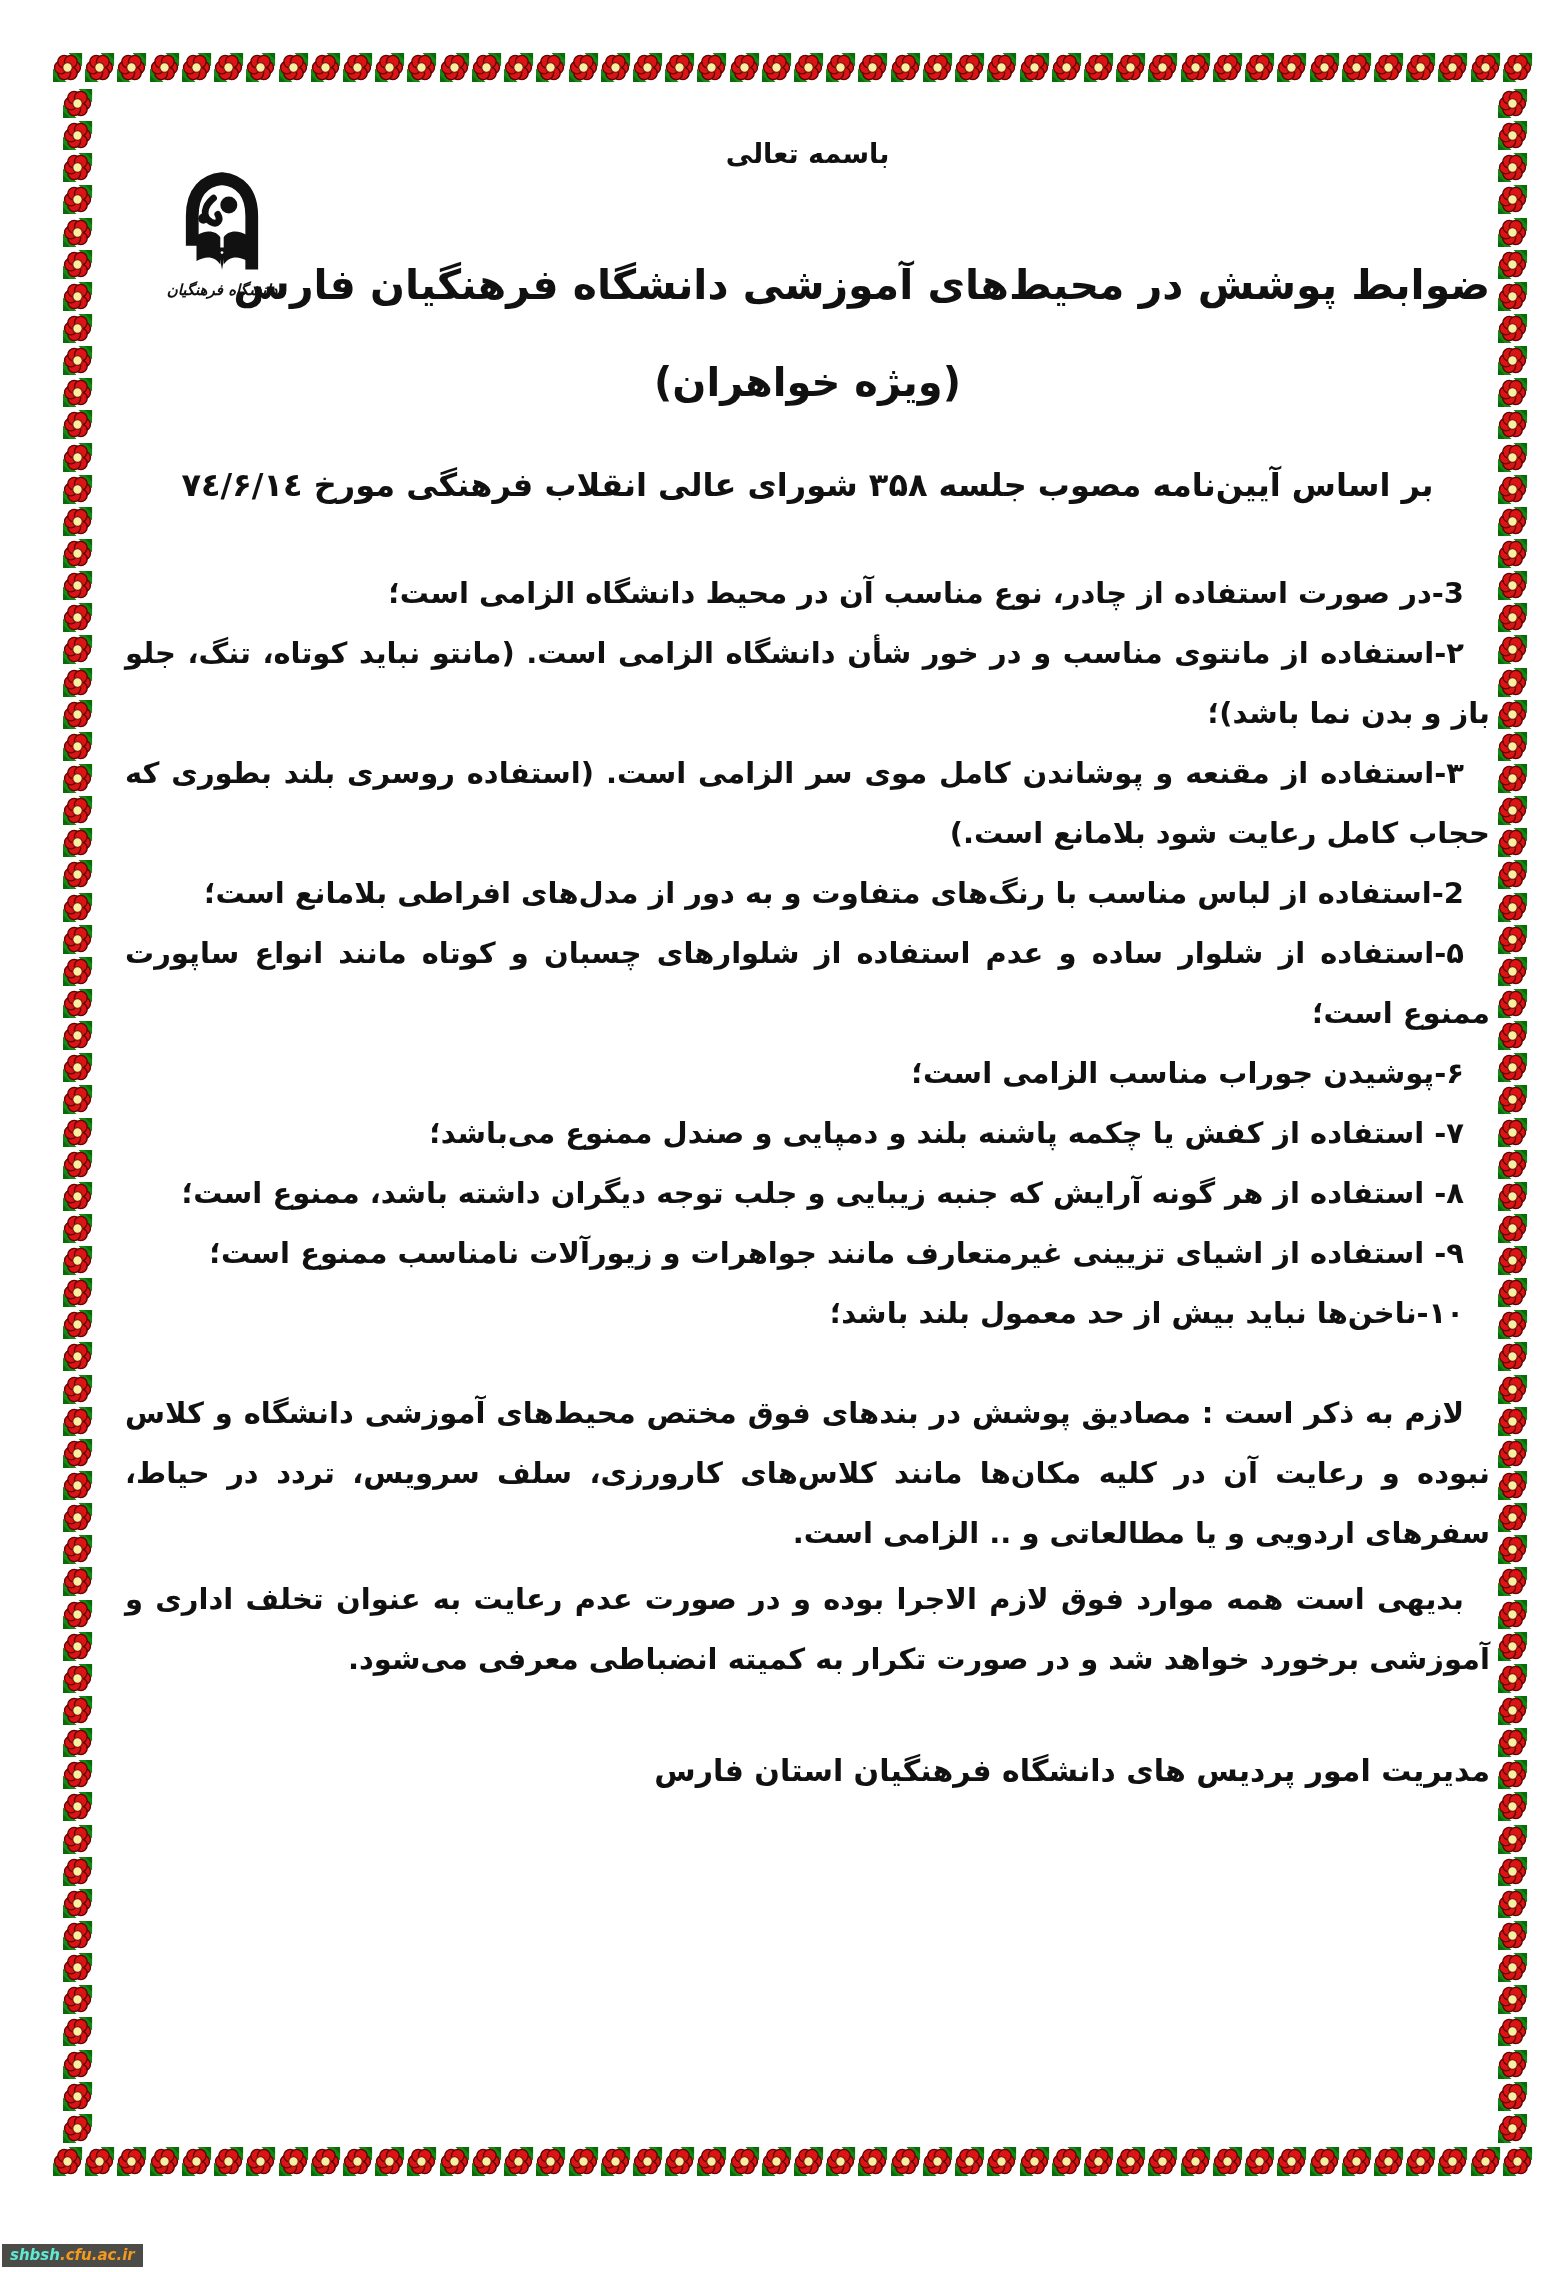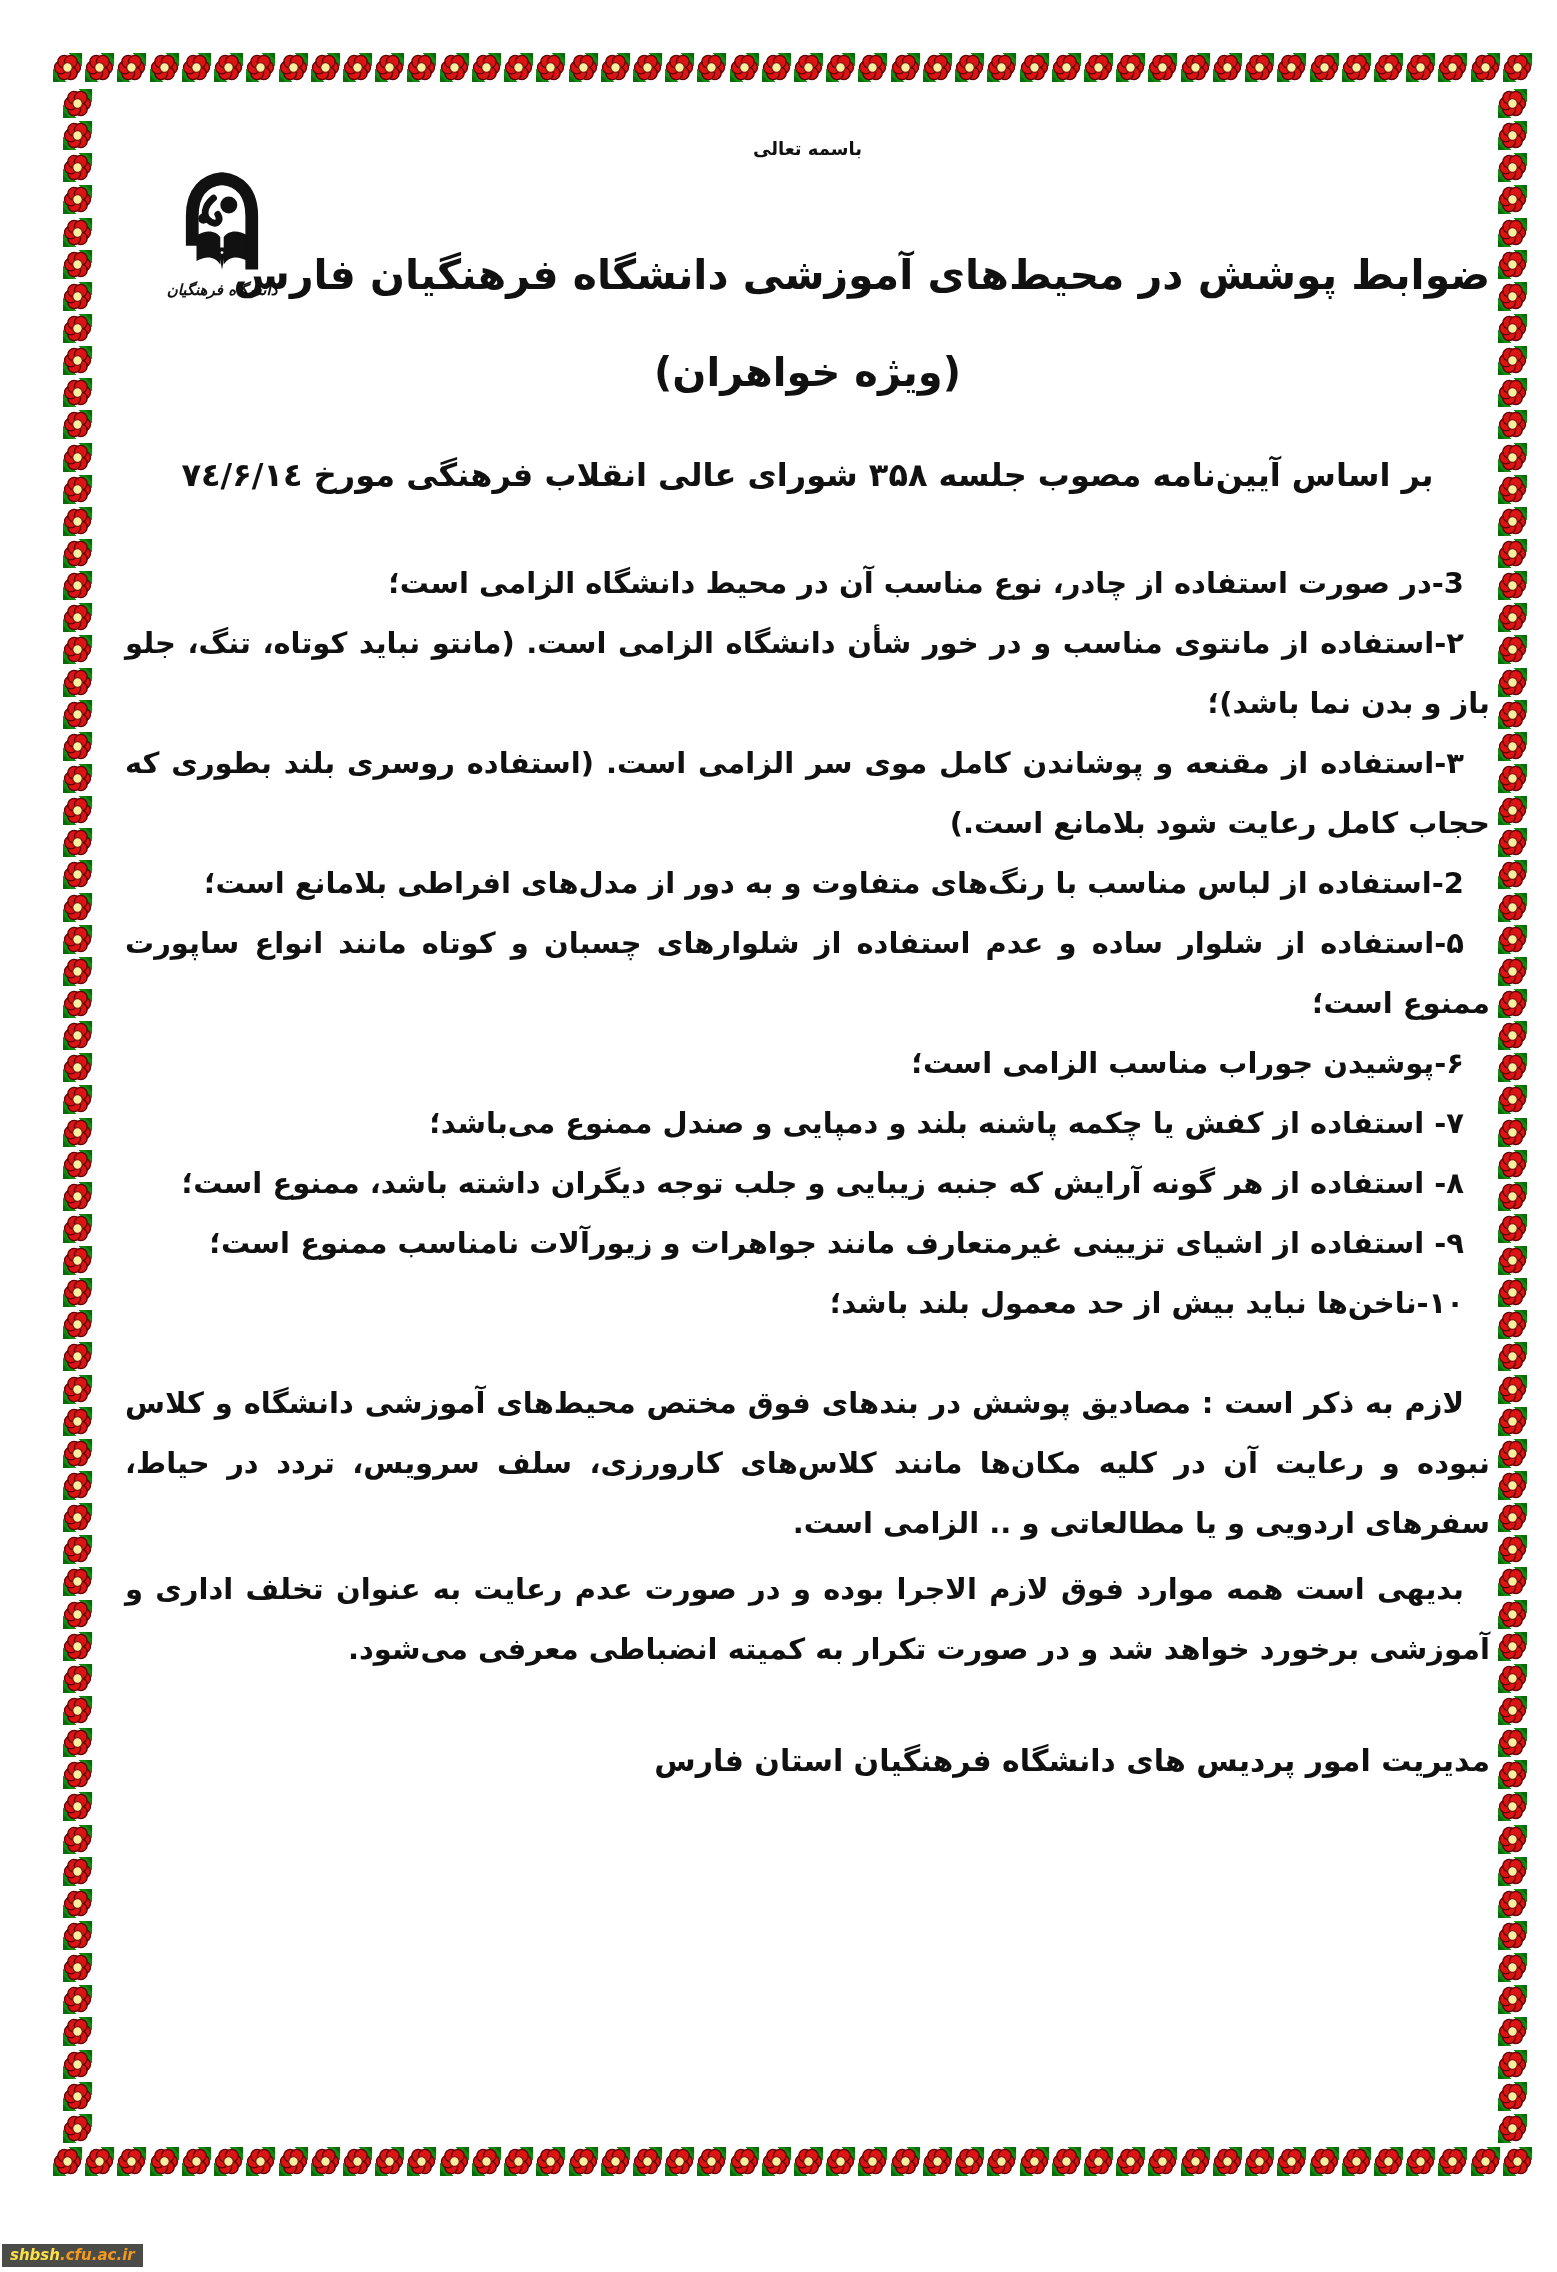--- a/index.html
+++ b/index.html
@@ -20,39 +20,39 @@
   .flower{width:31px;height:31px;display:block;flex:0 0 auto;}
   
   .logo{position:absolute;left:156px;top:166px;width:132px;text-align:center;}
   .logo svg{width:102px;height:112px;display:block;margin:0 auto;}
   .logo-text{font-size:15px;font-weight:bold;font-style:italic;margin-top:3px;direction:rtl;}
   
   .content{
     position:absolute;left:125px;top:0;width:1365px;
     direction:rtl;font-weight:bold;
   }
-  .basmala{margin:138px 0 0 0;text-align:center;font-size:18px;}
+  .basmala{margin:138px 0 0 0;text-align:center;font-size:27px;}
   .title{margin:92px 0 0 0;text-align:right;font-size:41px;font-weight:bold;}
   .subtitle{margin:50px 0 0 0;text-align:center;font-size:40px;font-weight:bold;}
   .intro{margin:44px 0 0 0;text-align:center;font-size:32px;line-height:2.3;}
   .rules{margin-top:40px;}
   .rule{font-size:29px;line-height:2.07;text-align:justify;text-indent:26px;margin:0;}
   .note{margin:40px 0 0 0;font-size:29px;line-height:2.07;text-align:justify;text-indent:26px;}
   .warning{margin:6px 0 0 0;font-size:29px;line-height:2.07;text-align:justify;text-indent:26px;}
   .signature{margin:64px 0 0 0;font-size:30px;text-align:right;}
   
   .watermark{
     position:absolute;left:2px;bottom:5px;
     background:#4b4b47;
     padding:2px 8px 3px 8px;
     font-size:15px;font-weight:bold;font-style:italic;
     letter-spacing:0;line-height:1.2;
     font-family:"DejaVu Sans",sans-serif;
   }
-  .wm-white{color:#fde047;}
+  .wm-white{color:#5eead4;}
   .wm-orange{color:#f39a1e;}
 </style>
 </head>
 <body>
 
 <div class="page">
 
   <div id="b-top" class="border-strip">
       <svg class="flower" viewBox="0 0 32 32" aria-hidden="true">
     <polygon points="17,1 31,1 31,15" fill="#128a12"></polygon>

